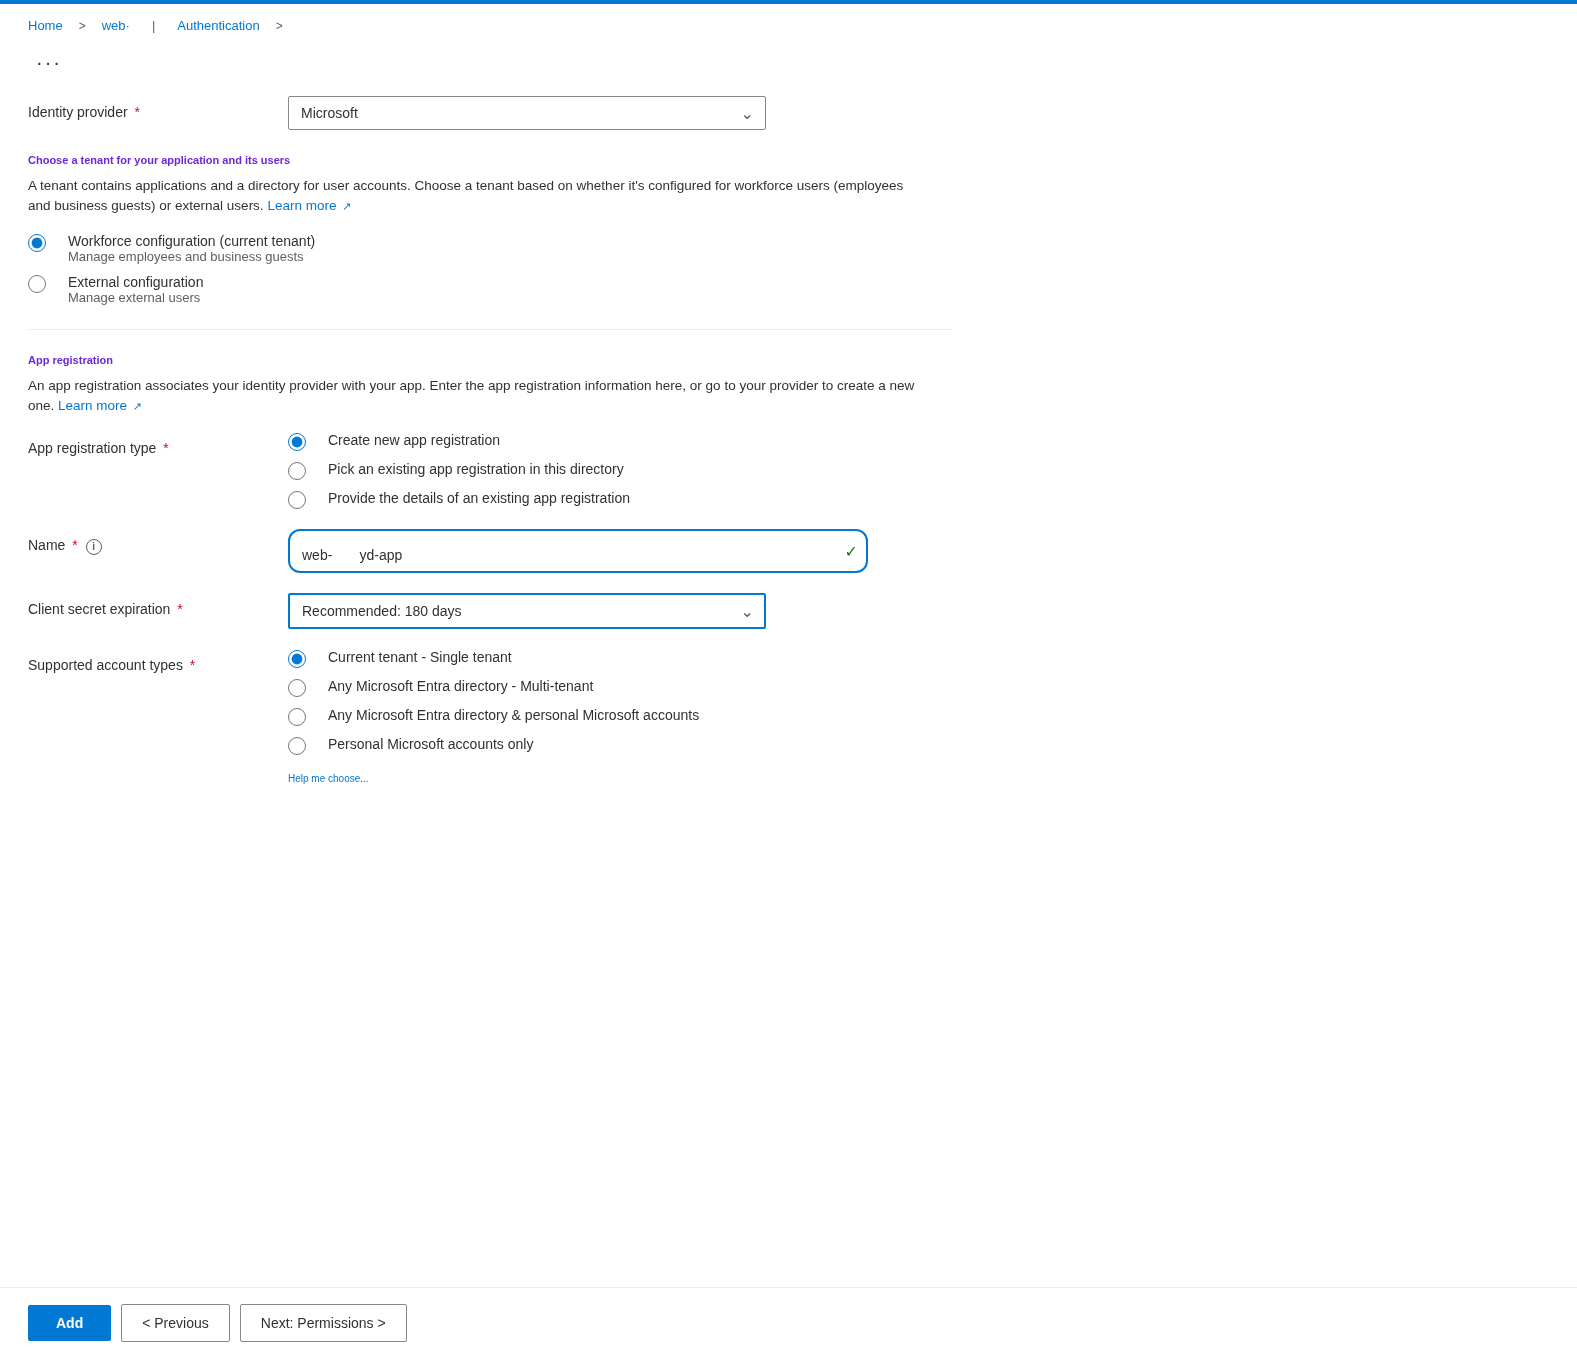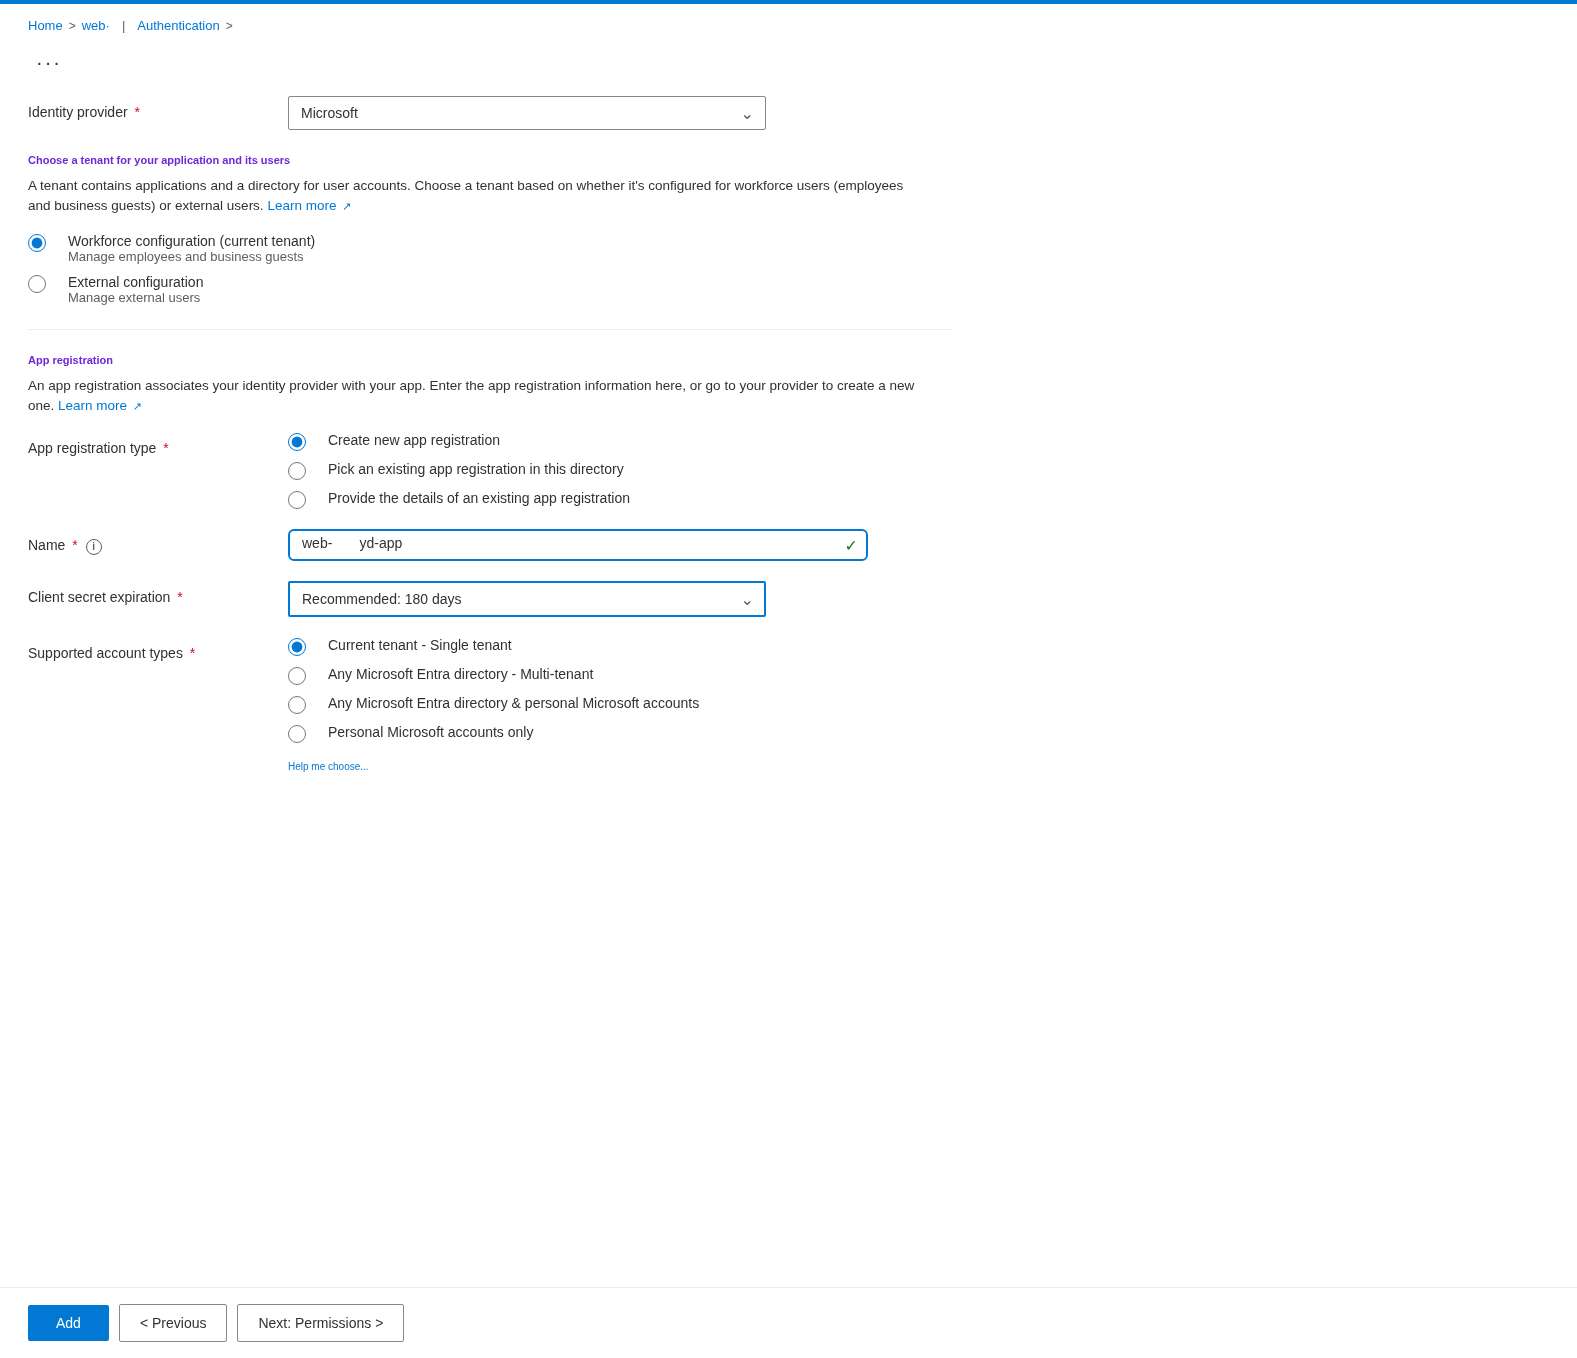--- a/index.html
+++ b/index.html
@@ -14,21 +14,21 @@
     .top-bar {
       height: 4px;
       background: #0078d4;
     }
     .breadcrumb {
       display: flex;
       align-items: center;
       padding: 14px 28px 6px 28px;
       font-size: 13px;
       color: #0078d4;
-      gap: 6px;
+      gap: 16px;
     }
     .breadcrumb a {
       color: #0078d4;
       text-decoration: none;
     }
     .breadcrumb .separator {
       color: #605e5c;
       font-size: 12px;
     }
     .breadcrumb .pipe {
@@ -158,24 +158,24 @@
       height: 1px;
       background: #edebe9;
       margin: 24px 0;
     }
     .text-input-wrapper {
       position: relative;
       width: 580px;
     }
     .text-input {
       width: 100%;
-      padding: 4px 36px 8px 12px;
+      padding: 16px 36px 8px 12px;
       font-size: 14px;
       border: 2px solid #0078d4;
-      border-radius: 6px;
+      border-radius: 12px;
       color: #323130;
       outline: none;
       background: #fff;
     }
     .input-check {
       position: absolute;
       right: 10px;
       top: 50%;
       transform: translateY(-50%);
       color: #107c10;
@@ -206,21 +206,21 @@
       display: flex;
       align-items: center;
       gap: 10px;
     }
     .btn-add {
       background: #0078d4;
       color: #fff;
       border: none;
       padding: 10px 28px;
       font-size: 14px;
-      font-weight: 400;
+      font-weight: 700;
       border-radius: 2px;
       cursor: pointer;
     }
     .btn-prev {
       background: #fff;
       color: #323130;
       border: 1px solid #8a8886;
       padding: 10px 20px;
       font-size: 14px;
       border-radius: 2px;

